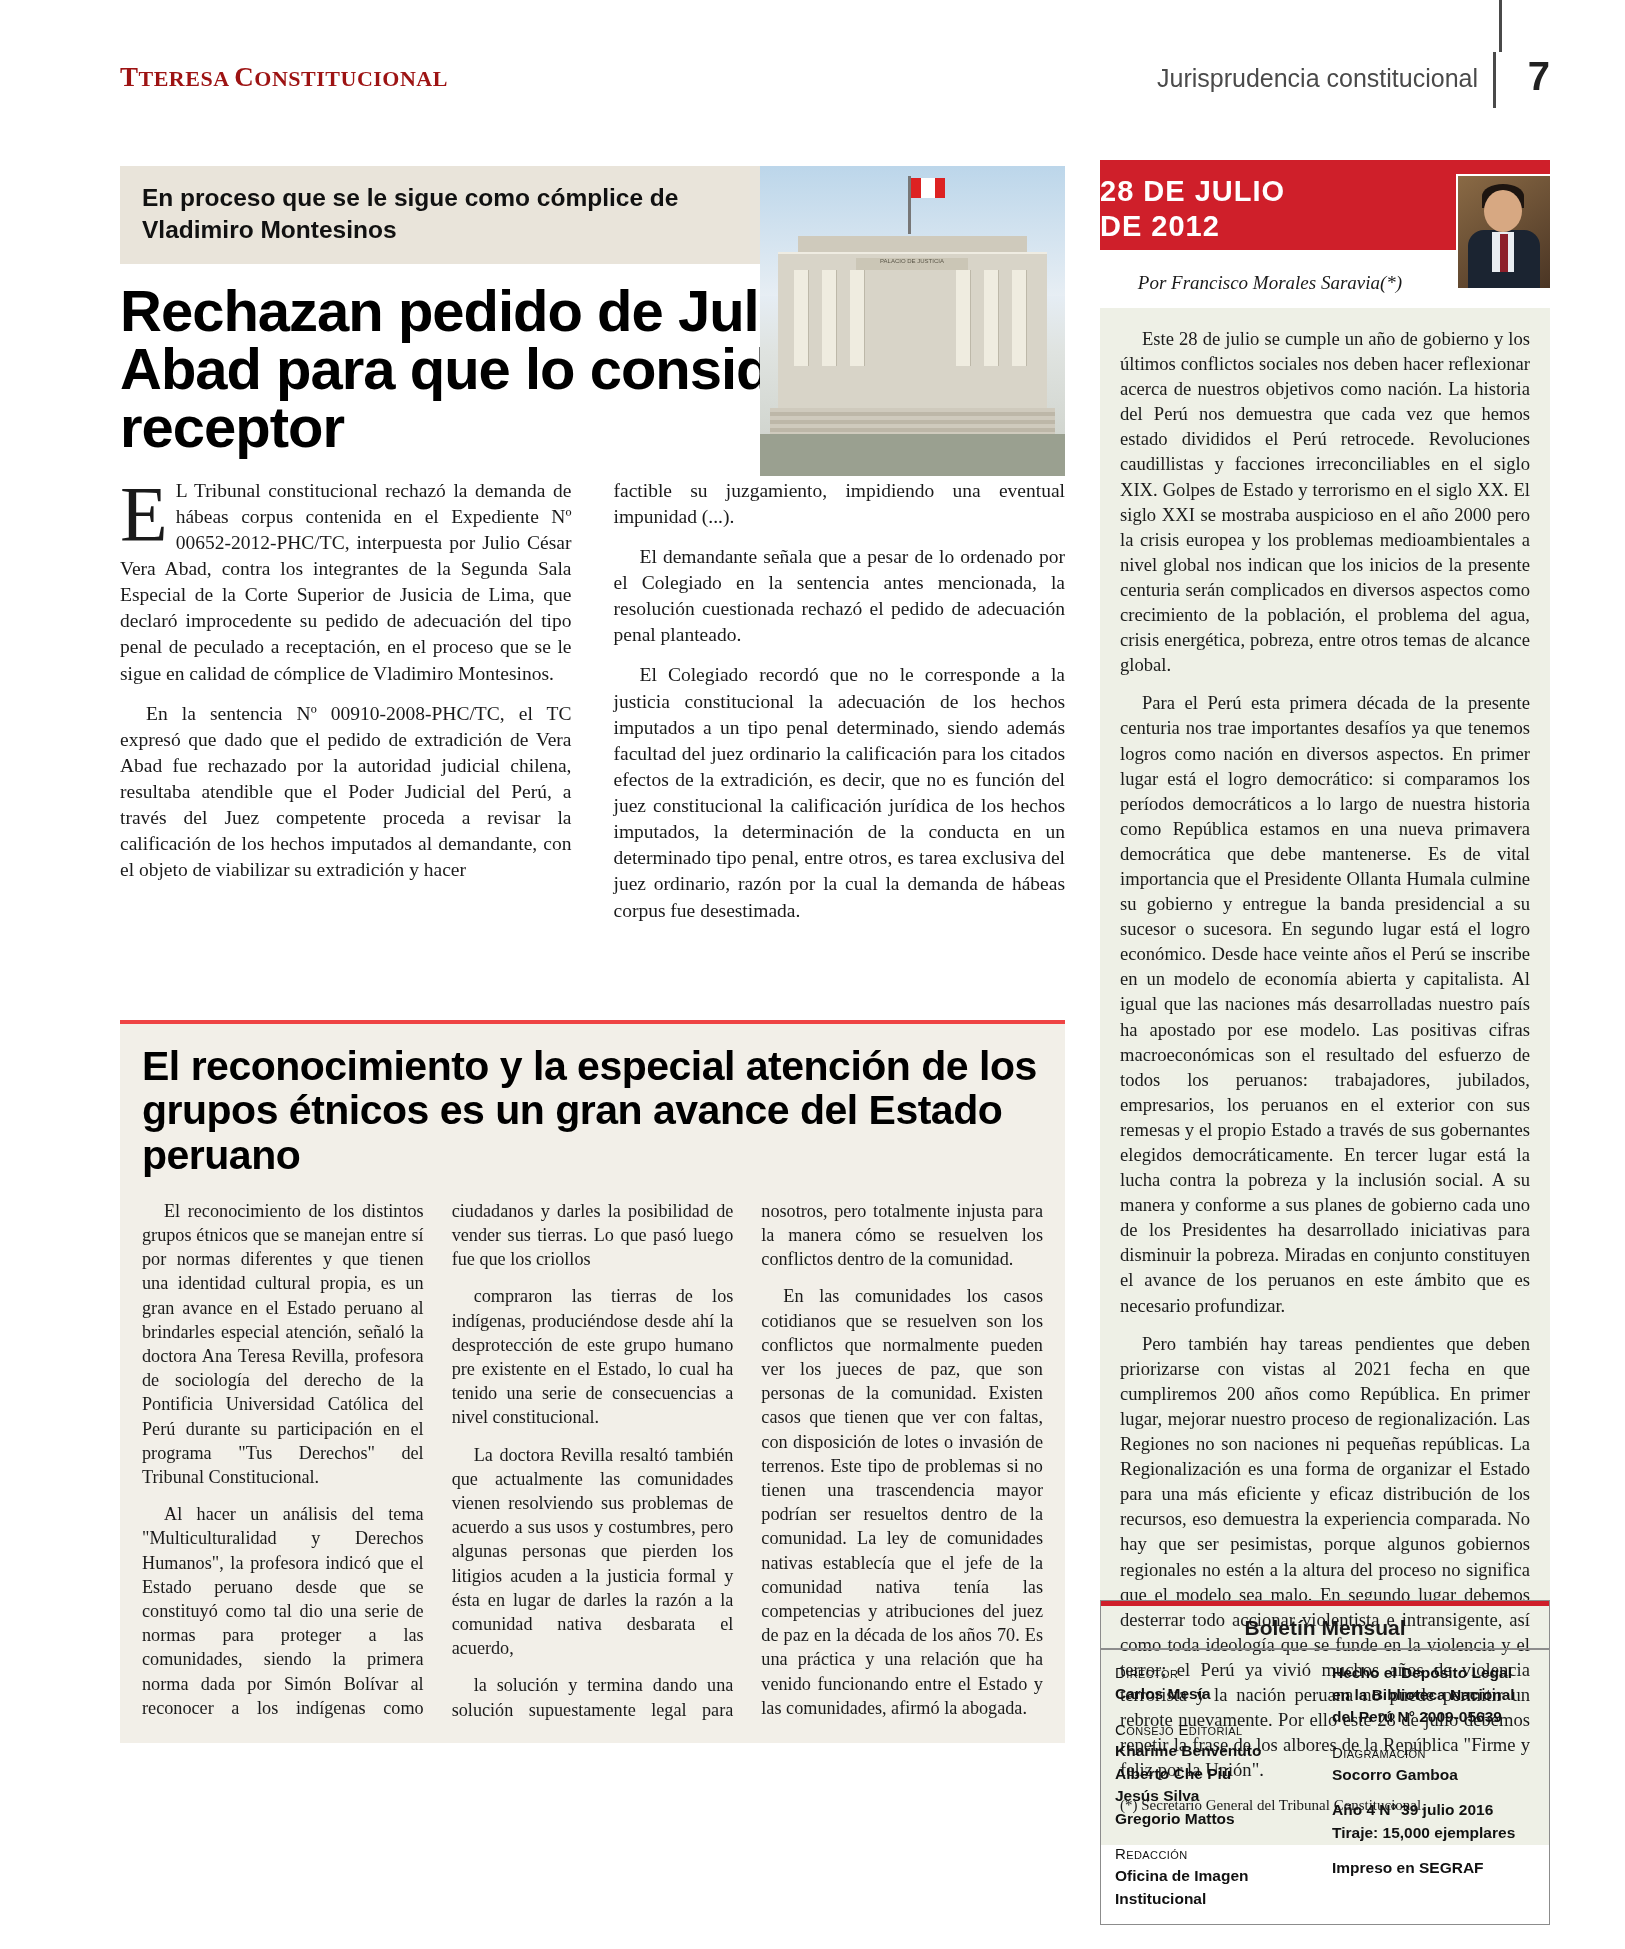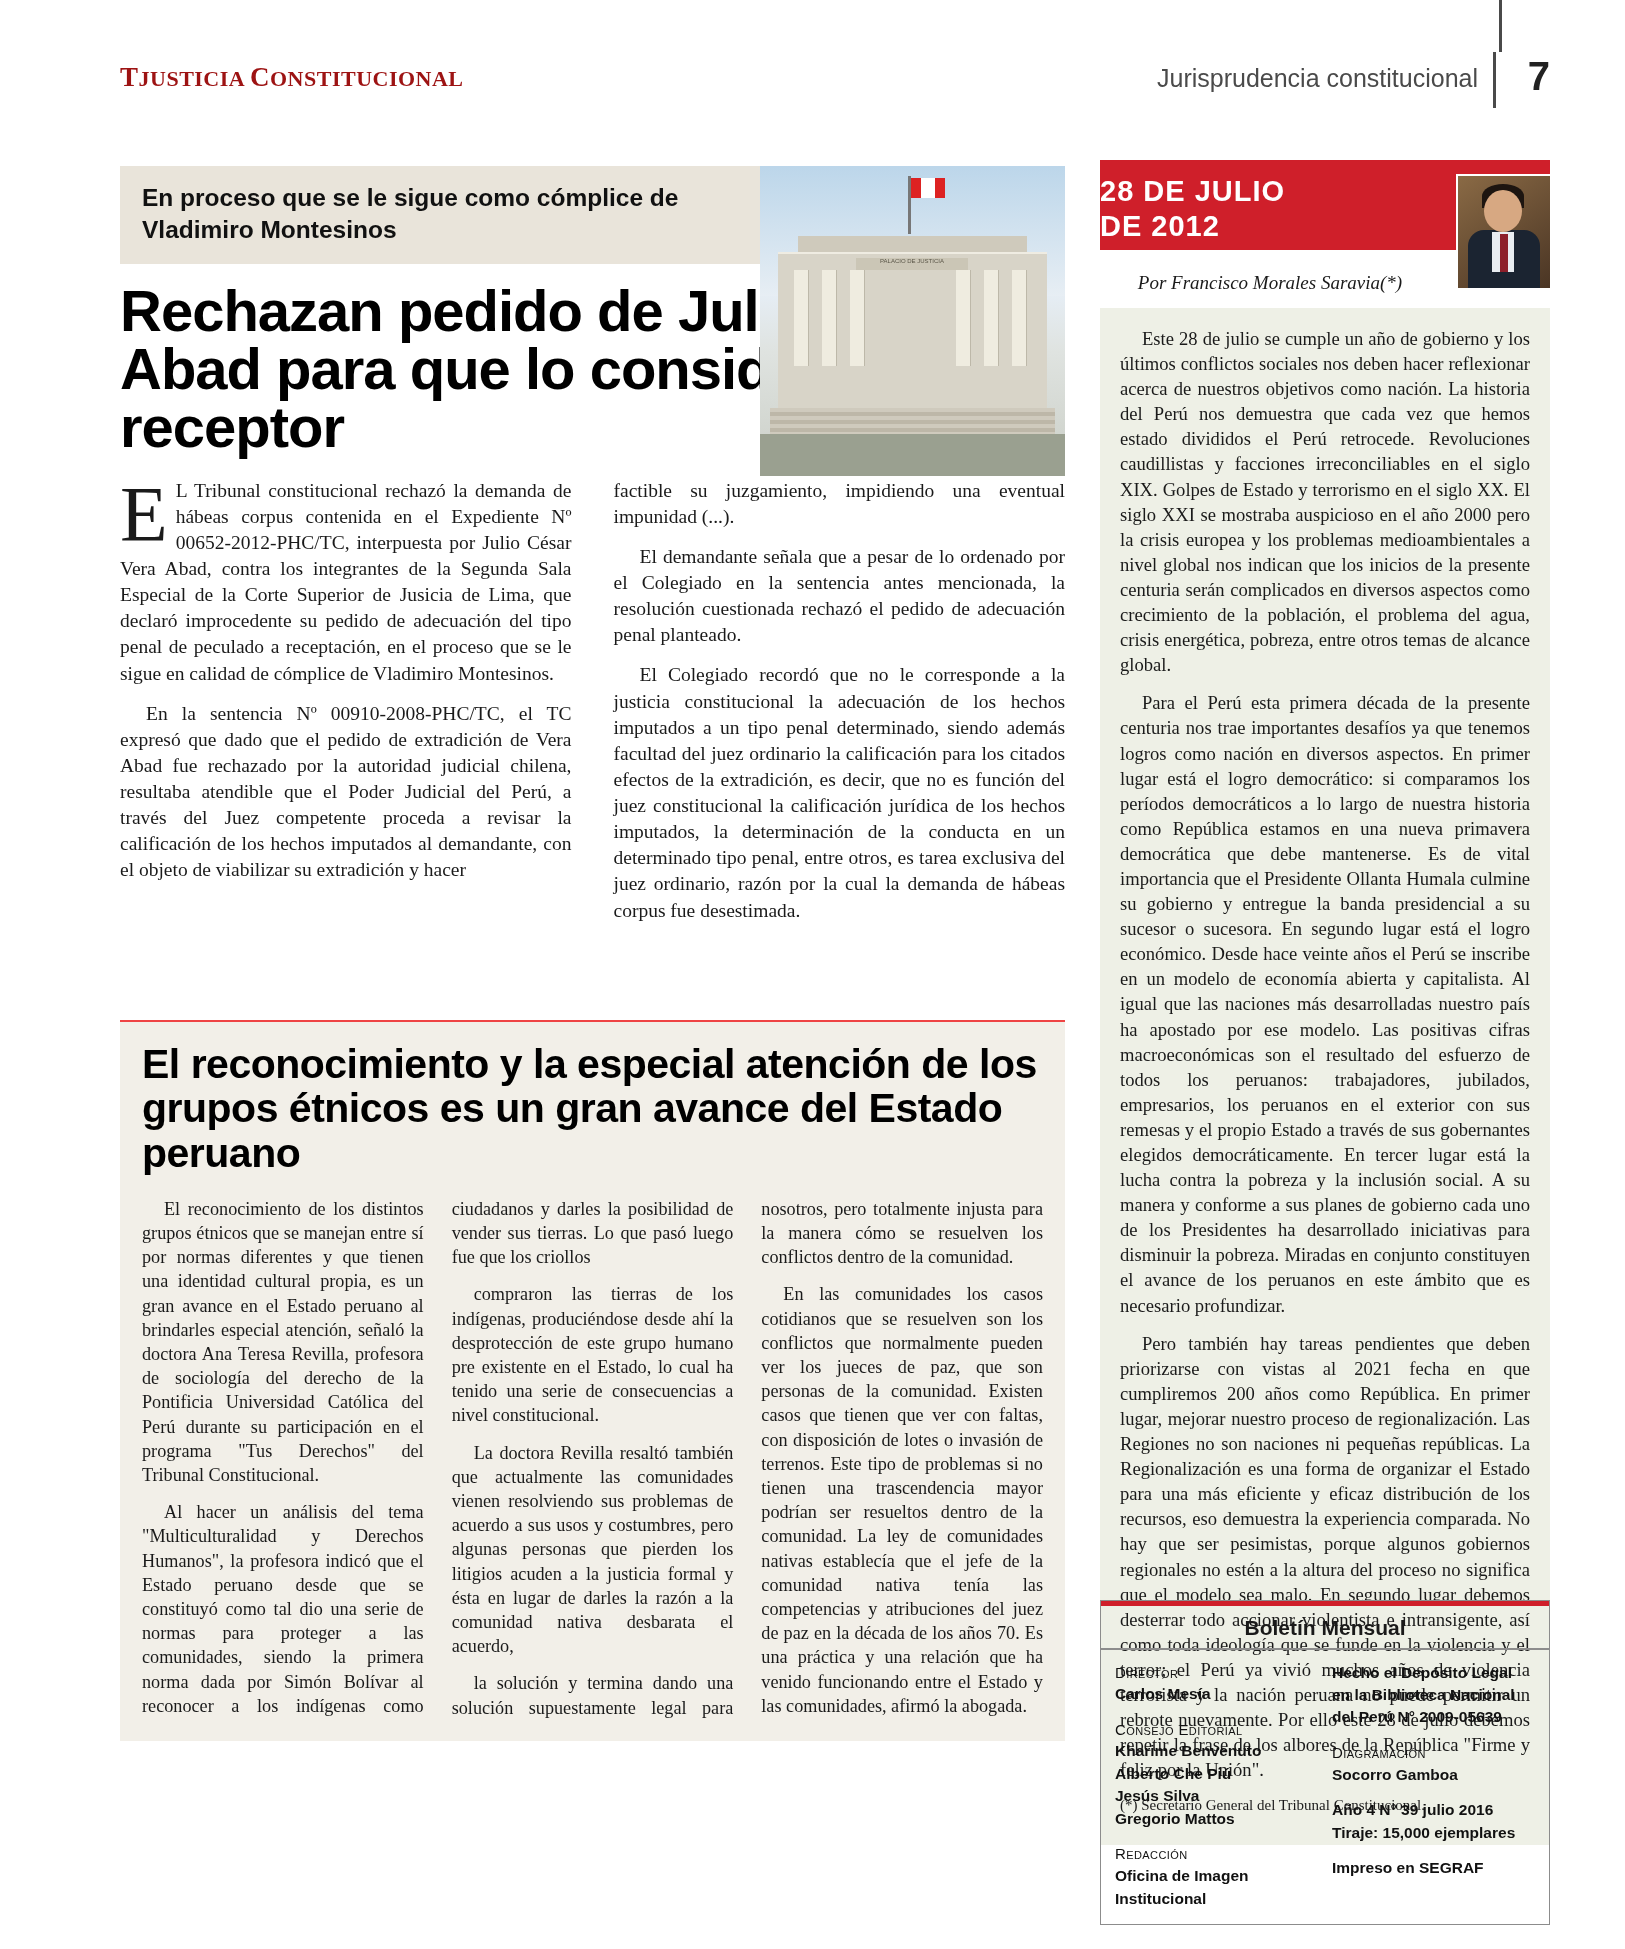--- a/index.html
+++ b/index.html
@@ -146,21 +146,21 @@
     font-family: "Liberation Serif", serif;
   }
 
   
   .art2 {
     position: absolute;
     left: 120px;
     top: 1020px;
     width: 945px;
     background: #f2efe8;
-    border-top: 2px solid #ef4444;
+    border-top: 4px solid #ef4444;
     padding: 20px 22px 18px 22px;
     box-sizing: border-box;
   }
   .art2-headline {
     font-family: "Liberation Sans", sans-serif;
     font-weight: bold;
     font-size: 41px;
     line-height: 1.08;
     color: #000;
     letter-spacing: -0.5px;
@@ -301,21 +301,21 @@
   .bval { font-weight: bold; color: #111; }
   .bgap { height: 13px; }
 </style>
 </head>
 <body>
 
 <div class="page">
 
   <div class="masthead">
     <div class="masthead-left">
-      <span class="big">T</span><span class="small">JUSTICIA </span><span class="big">C</span><span class="small">ONSTITUCIONAL</span>
+      <span class="big">T</span><span class="small">TERESA </span><span class="big">C</span><span class="small">ONSTITUCIONAL</span>
     </div>
     <div class="masthead-right">Jurisprudencia constitucional</div>
     <div class="masthead-rule-v"></div>
     <div class="masthead-corner"></div>
     <div class="masthead-pagenum">7</div>
   </div>
 
   <div class="leftcol">
 
     <div class="kicker">En proceso que se le sigue como cómplice de Vladimiro Montesinos</div>

